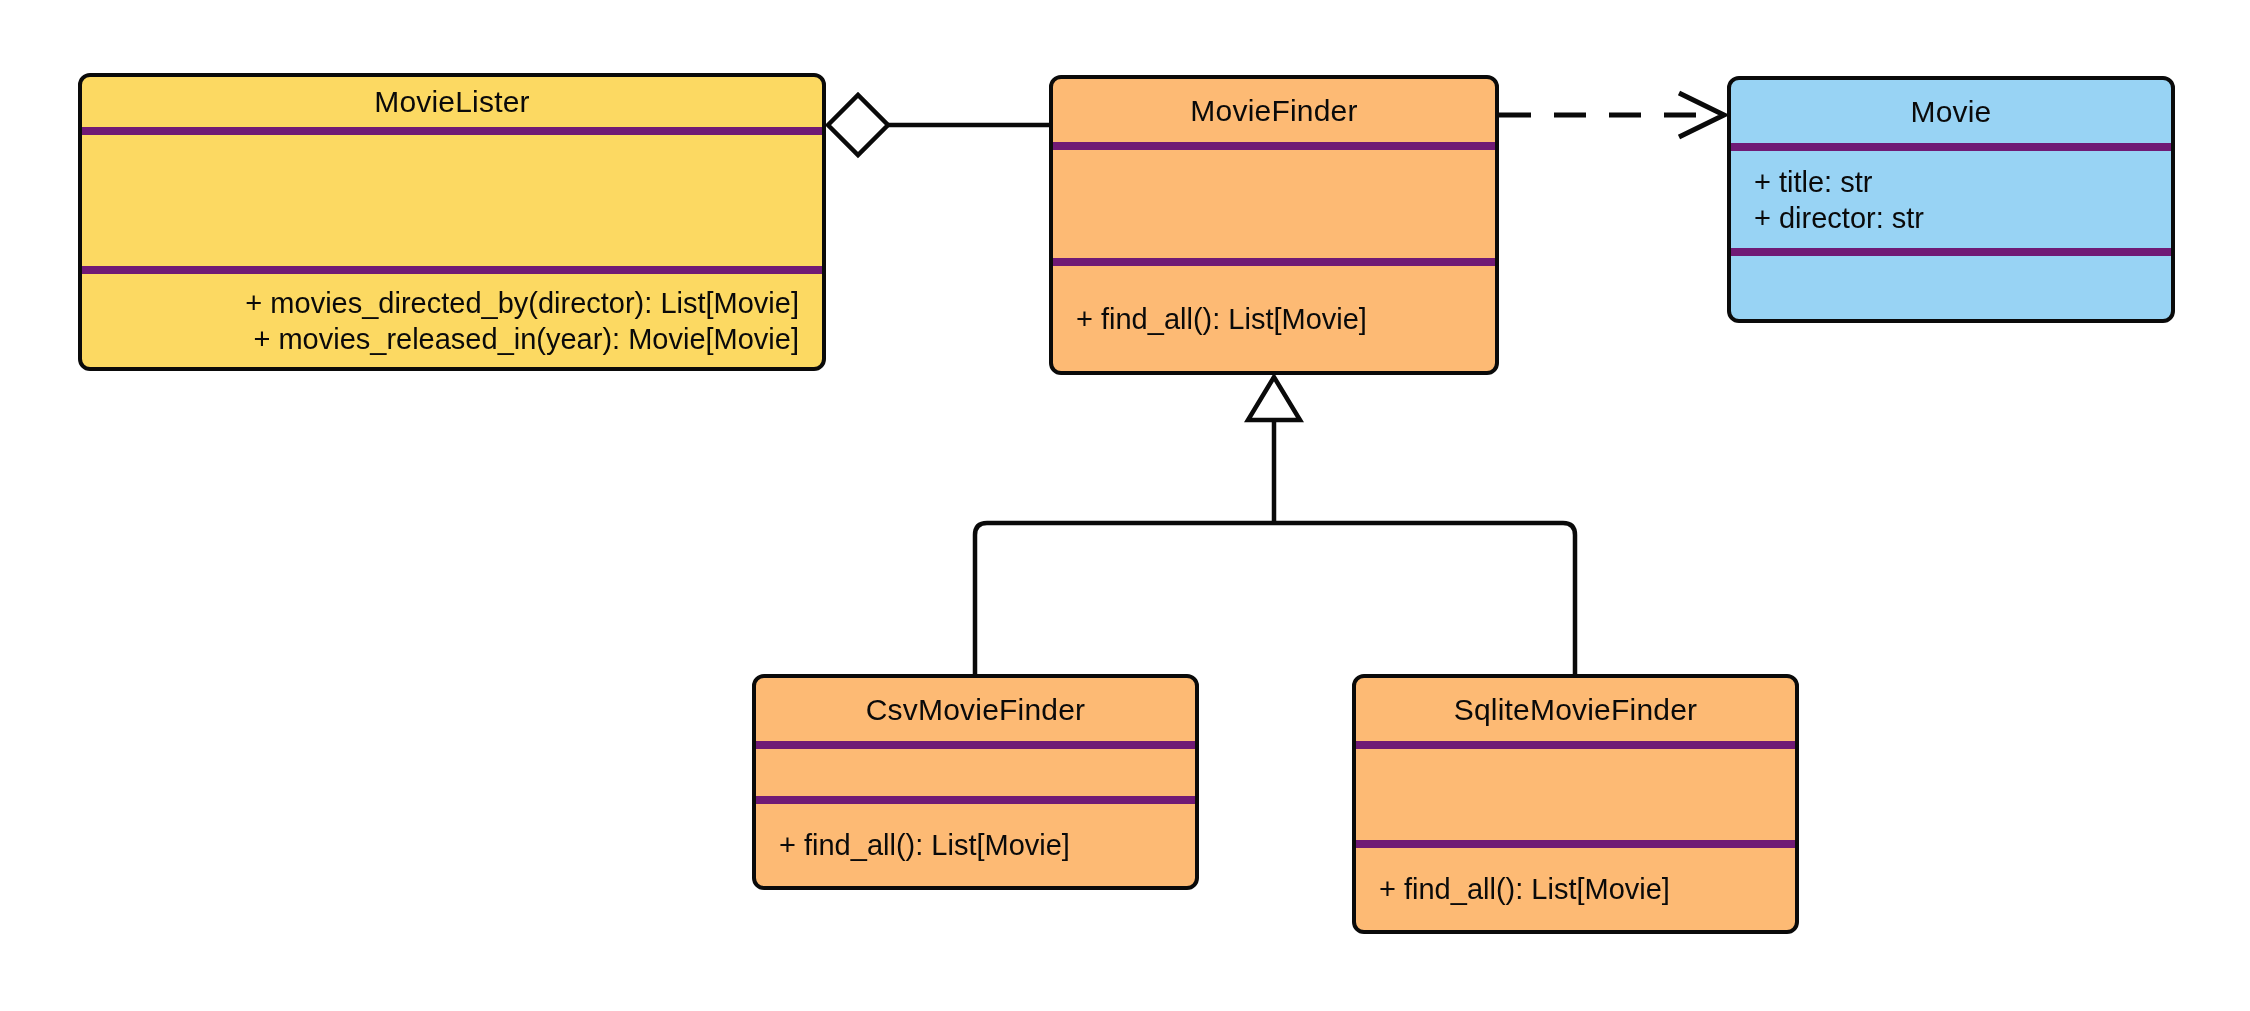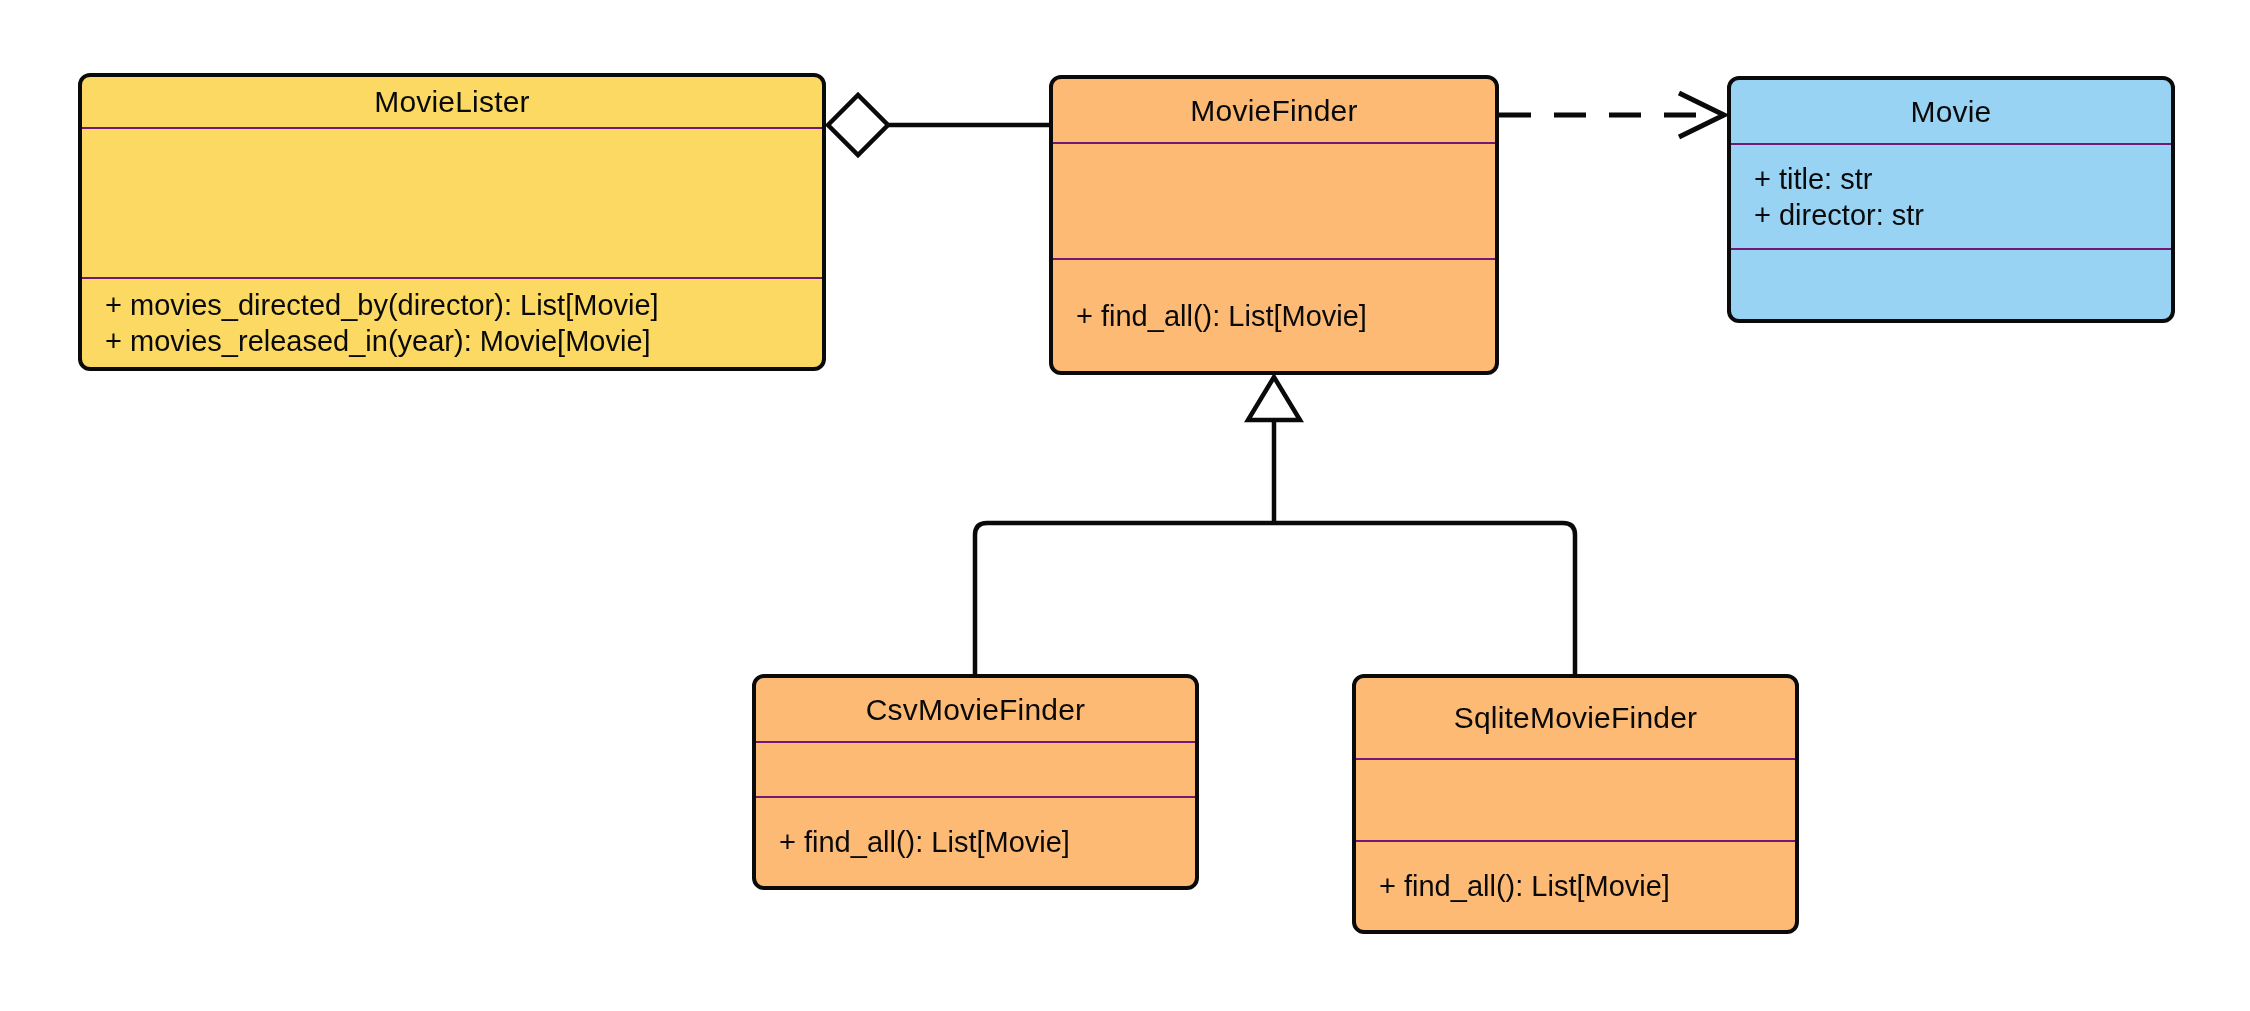--- a/index.html
+++ b/index.html
@@ -30,21 +30,21 @@
     border-radius: 12px;
     display: flex;
     flex-direction: column;
     overflow: hidden;
   }
   .sec {
     box-sizing: border-box;
     flex: 0 0 auto;
   }
   .sec + .sec {
-    border-top: 2px solid #701a75;
+    border-top: 8px solid #701a75;
   }
   .sec.grow { flex: 1 1 auto; }
   .title-bar {
     display: flex;
     align-items: center;
     justify-content: center;
     font-size: 30px;
     letter-spacing: 0.2px;
   }
   .members {
@@ -79,21 +79,21 @@
     <g>
       <path d="M 975 674 L 975 535 Q 975 523 987 523 L 1563 523 Q 1575 523 1575 535 L 1575 674" fill="none" stroke="#0a0a0a" stroke-width="4.5"></path>
       <line x1="1274" y1="523" x2="1274" y2="420" stroke="#0a0a0a" stroke-width="4.5"></line>
       <polygon points="1274,377 1248,420 1300,420" fill="#ffffff" stroke="#0a0a0a" stroke-width="4.5" stroke-linejoin="miter"></polygon>
     </g>
   </svg>
 
   <div class="uml-class f-yellow" style="left:78px; top:73px; width:748px; height:298px;">
     <div class="sec title-bar" style="height:50px;">MovieLister</div>
     <div class="sec grow"></div>
-    <div class="sec members" style="height:90px;">
+    <div class="sec members" style="height:101px;text-align:right;">
       <div>+ movies_directed_by(director): List[Movie]</div>
       <div>+ movies_released_in(year): Movie[Movie]</div>
     </div>
   </div>
 
   <div class="uml-class f-green" style="left:1049px; top:75px; width:450px; height:300px;">
     <div class="sec title-bar" style="height:63px;">MovieFinder</div>
     <div class="sec grow"></div>
     <div class="sec members" style="height:113px;">
       <div>+ find_all(): List[Movie]</div>
@@ -111,20 +111,20 @@
 
   <div class="uml-class f-green" style="left:752px; top:674px; width:447px; height:216px;">
     <div class="sec title-bar" style="height:63px;">CsvMovieFinder</div>
     <div class="sec grow"></div>
     <div class="sec members" style="height:90px;">
       <div>+ find_all(): List[Movie]</div>
     </div>
   </div>
 
   <div class="uml-class f-green" style="left:1352px; top:674px; width:447px; height:260px;">
-    <div class="sec title-bar" style="height:80px;">SqliteMovieFinder</div>
+    <div class="sec title-bar" style="height:63px;">SqliteMovieFinder</div>
     <div class="sec grow"></div>
     <div class="sec members" style="height:90px;">
       <div>+ find_all(): List[Movie]</div>
     </div>
   </div>
 
 </div>
 
 </body></html>

